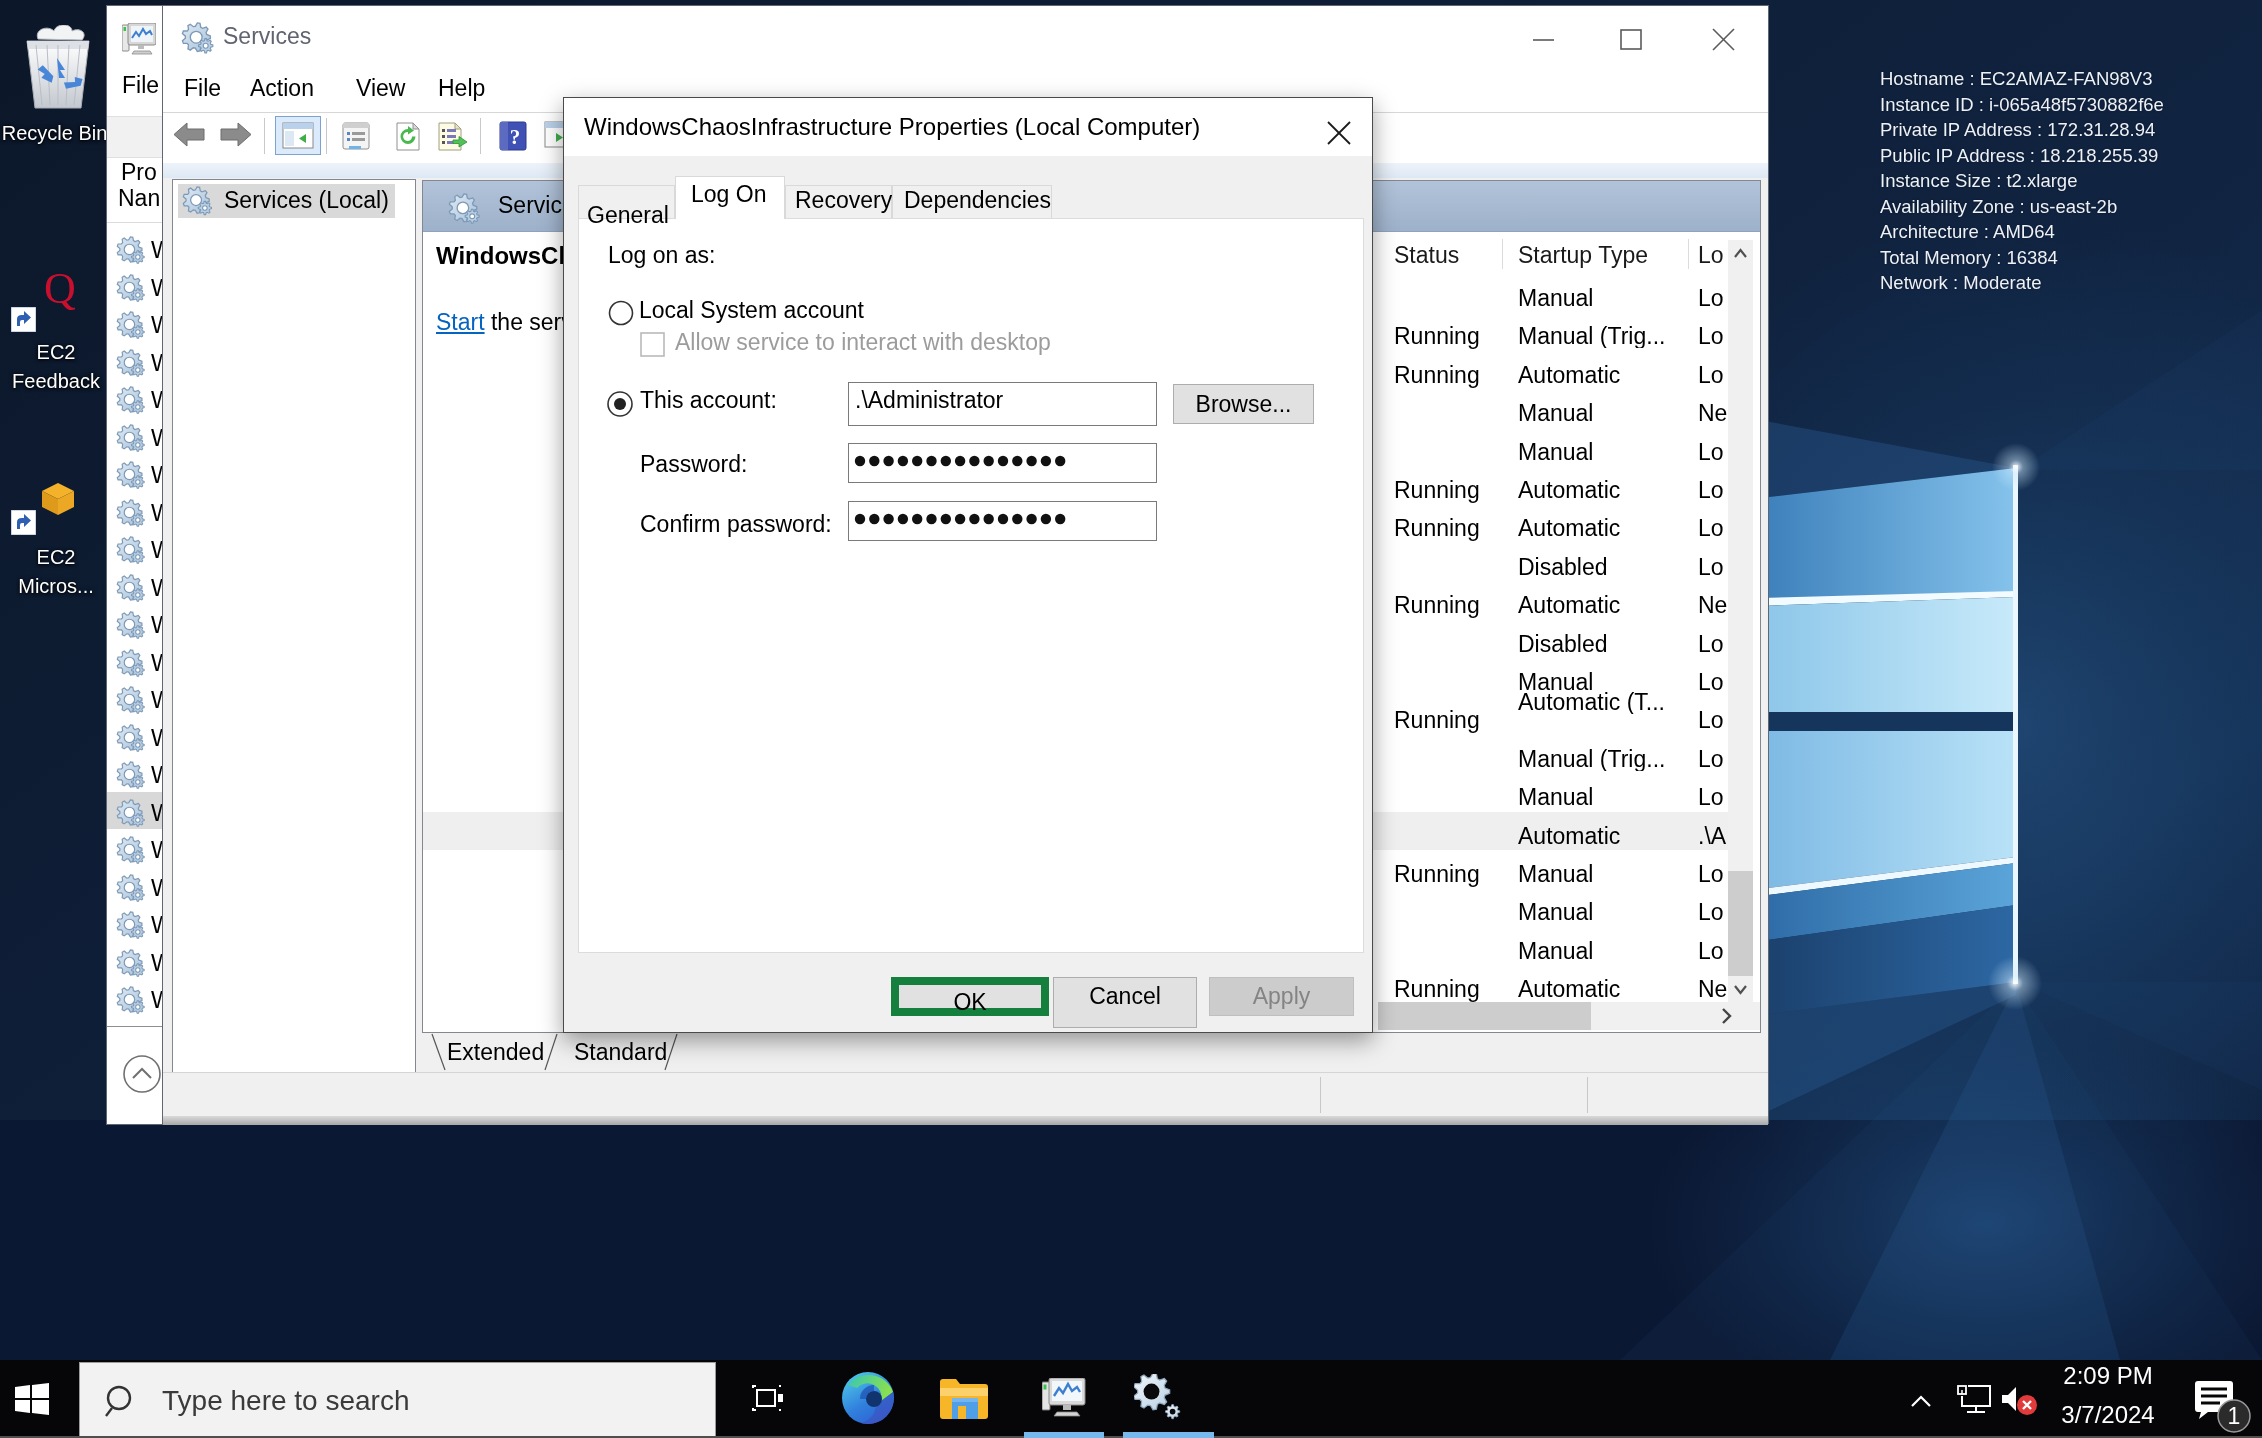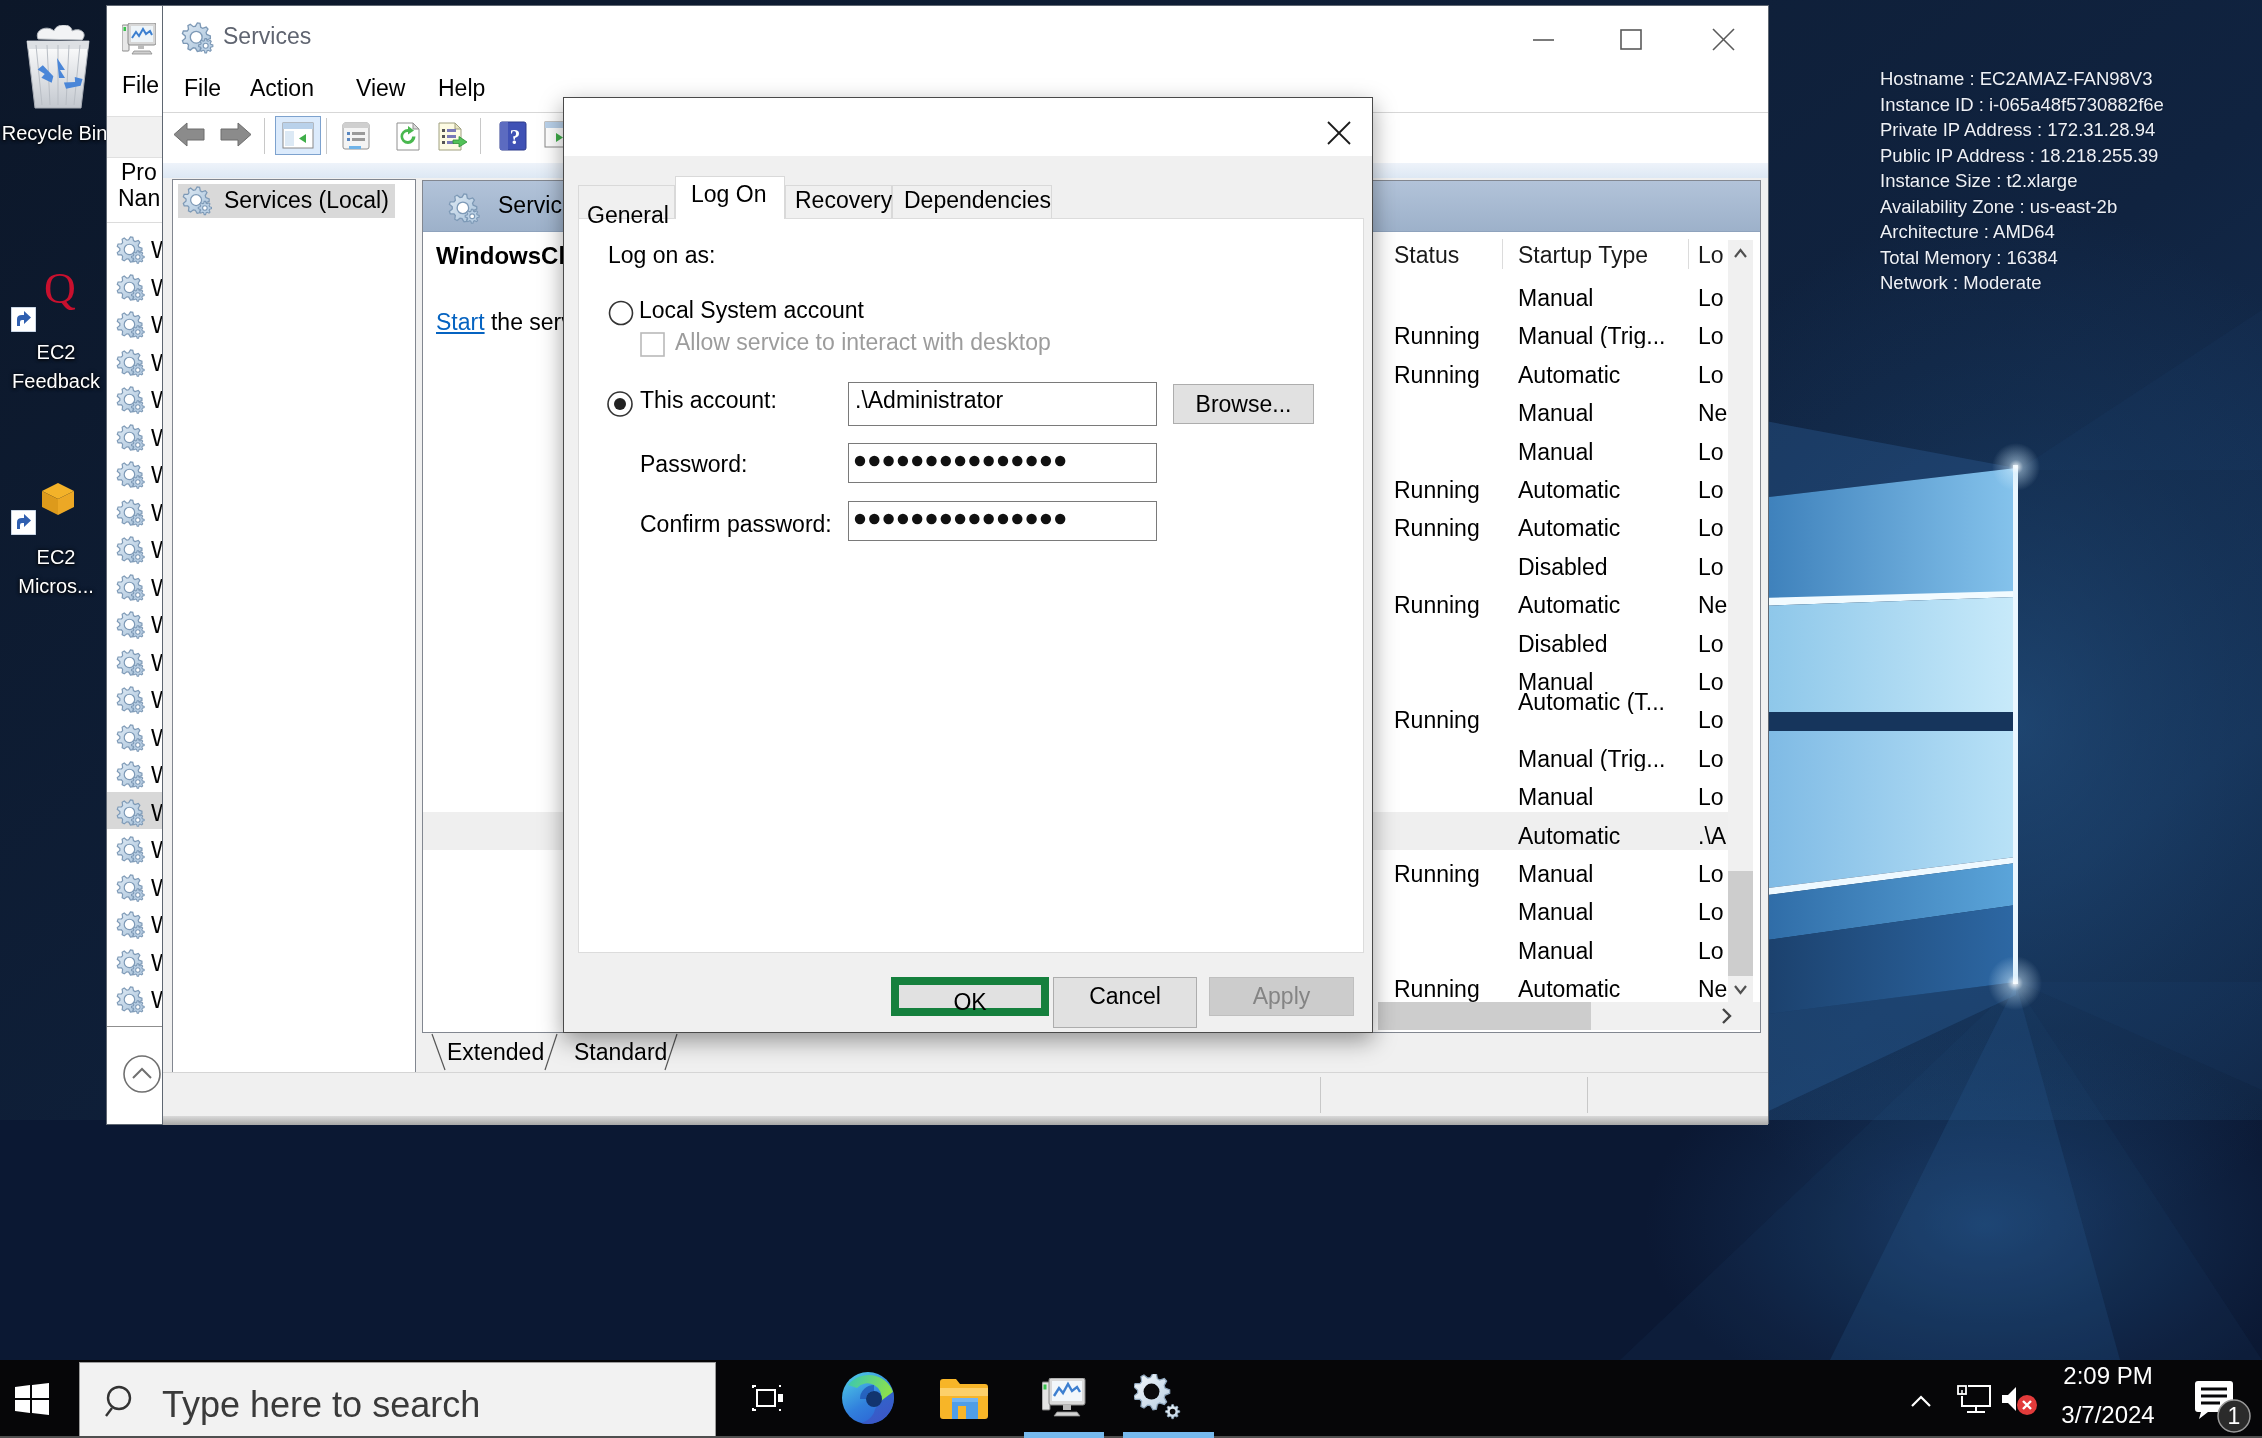--- a/index.html
+++ b/index.html
@@ -454,20 +454,21 @@
 
   <div class="abs" style="left:0;top:1066px;width:1605px;height:44px;background:#f0f0f0;border-top:1px solid #d5d5d5;">
     <div class="abs" style="left:1157px;top:4px;width:1px;height:36px;background:#c8c8c8;"></div>
     <div class="abs" style="left:1424px;top:4px;width:1px;height:36px;background:#c8c8c8;"></div>
   </div>
   <div class="abs" style="left:0;top:1110px;width:1605px;height:9px;background:linear-gradient(#d9d9d9,#a8a8a8);"></div>
 </div>
 
 <div class="abs" id="dlg" style="left:563px;top:97px;width:810px;height:936px;background:#f0f0f0;border:1px solid #4a4a4a;box-sizing:border-box;box-shadow:0 8px 22px rgba(0,0,0,.38);">
   <div class="abs" style="left:0;top:0;width:808px;height:58px;background:#fff;"></div>
+  <div class="abs" style="left:20px;top:17px;font-size:24px;line-height:1;color:#000;white-space:nowrap;">WindowsChaosInfrastructure Properties (Local Computer)</div>
   <svg class="abs" style="left:755px;top:15px" width="40" height="40" viewBox="0 0 40 40">
     <line x1="9" y1="9" x2="31" y2="31" stroke="#1a1a1a" stroke-width="1.8"></line>
     <line x1="31" y1="9" x2="9" y2="31" stroke="#1a1a1a" stroke-width="1.8"></line>
   </svg>
 
   <div class="abs" style="left:14px;top:120px;width:786px;height:735px;background:#fff;border:1px solid #dcdcdc;box-sizing:border-box;"></div>
 
   <div class="abs" style="left:14px;top:87px;width:97px;height:33px;background:#f0f0f0;border:1px solid #d9d9d9;border-bottom:none;box-sizing:border-box;"></div>
   <div class="abs t19" style="left:23px;top:106px;">General</div>
   <div class="abs" style="left:111px;top:78px;width:110px;height:43px;background:#fff;border:1px solid #d9d9d9;border-bottom:none;box-sizing:border-box;"></div>
@@ -543,21 +544,21 @@
     <polygon points="0,4 15,2 15,15 0,15" fill="#fff"></polygon>
     <polygon points="17,2 34,0 34,15 17,15" fill="#fff"></polygon>
     <polygon points="0,17 15,17 15,30 0,28" fill="#fff"></polygon>
     <polygon points="17,17 34,17 34,32 17,30" fill="#fff"></polygon>
   </svg>
   <div class="abs" style="left:79px;top:2px;width:637px;height:76px;background:#f2f2f2;border:1px solid #9b9b9b;box-sizing:border-box;">
     <svg class="abs" style="left:24px;top:22px" width="34" height="34" viewBox="0 0 34 34">
       <circle cx="15" cy="13" r="11" fill="none" stroke="#333" stroke-width="2.4"></circle>
       <line x1="8" y1="23" x2="2" y2="31" stroke="#333" stroke-width="2.4"></line>
     </svg>
-    <div class="abs" style="left:82px;top:24px;font-size:36px;line-height:1;color:#3a3a3a;white-space:nowrap;text-align:center;">Type here to search</div>
+    <div class="abs" style="left:82px;top:24px;font-size:28px;line-height:1;color:#3a3a3a;white-space:nowrap;text-align:center;">Type here to search</div>
   </div>
 
   <svg class="abs" style="left:750px;top:22px" width="34" height="34" viewBox="0 0 34 34">
     <rect x="7" y="8" width="18" height="16" fill="none" stroke="#fff" stroke-width="2"></rect>
     <path d="M3,6 L3,4 L6,4 M3,26 L3,28 L6,28" fill="none" stroke="#fff" stroke-width="2"></path>
     <path d="M29,4 L31,4 M29,28 L31,28" fill="none" stroke="#fff" stroke-width="2"></path>
     <rect x="28" y="12" width="5" height="8" fill="#fff"></rect>
   </svg>
 
   <svg class="abs" style="left:841px;top:11px" width="54" height="54" viewBox="0 0 54 54">

